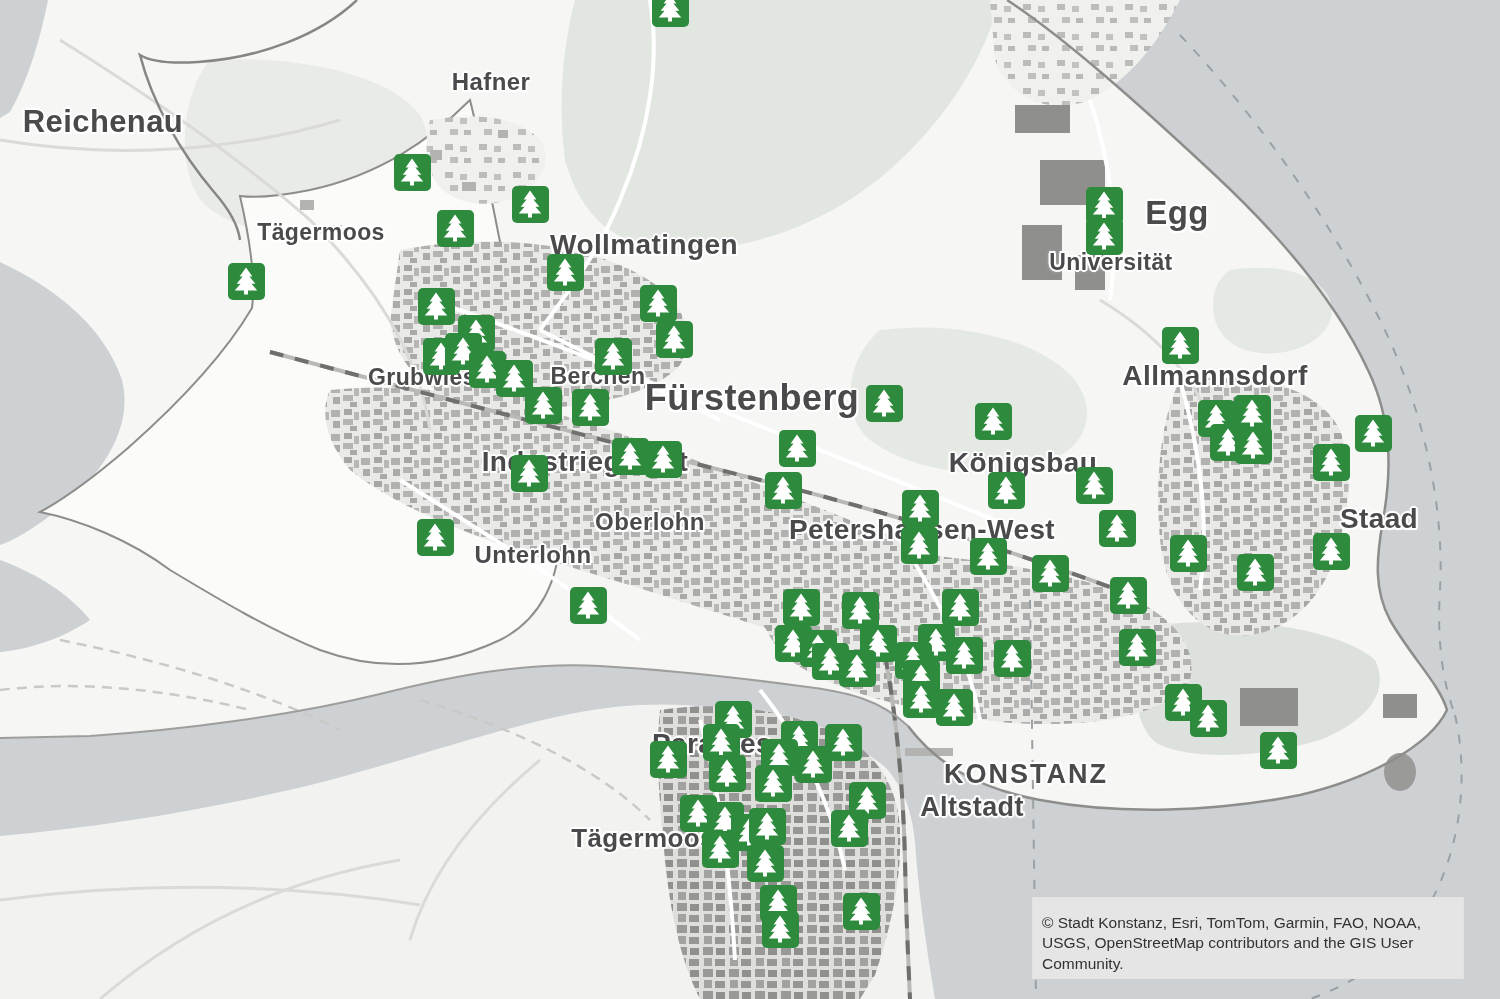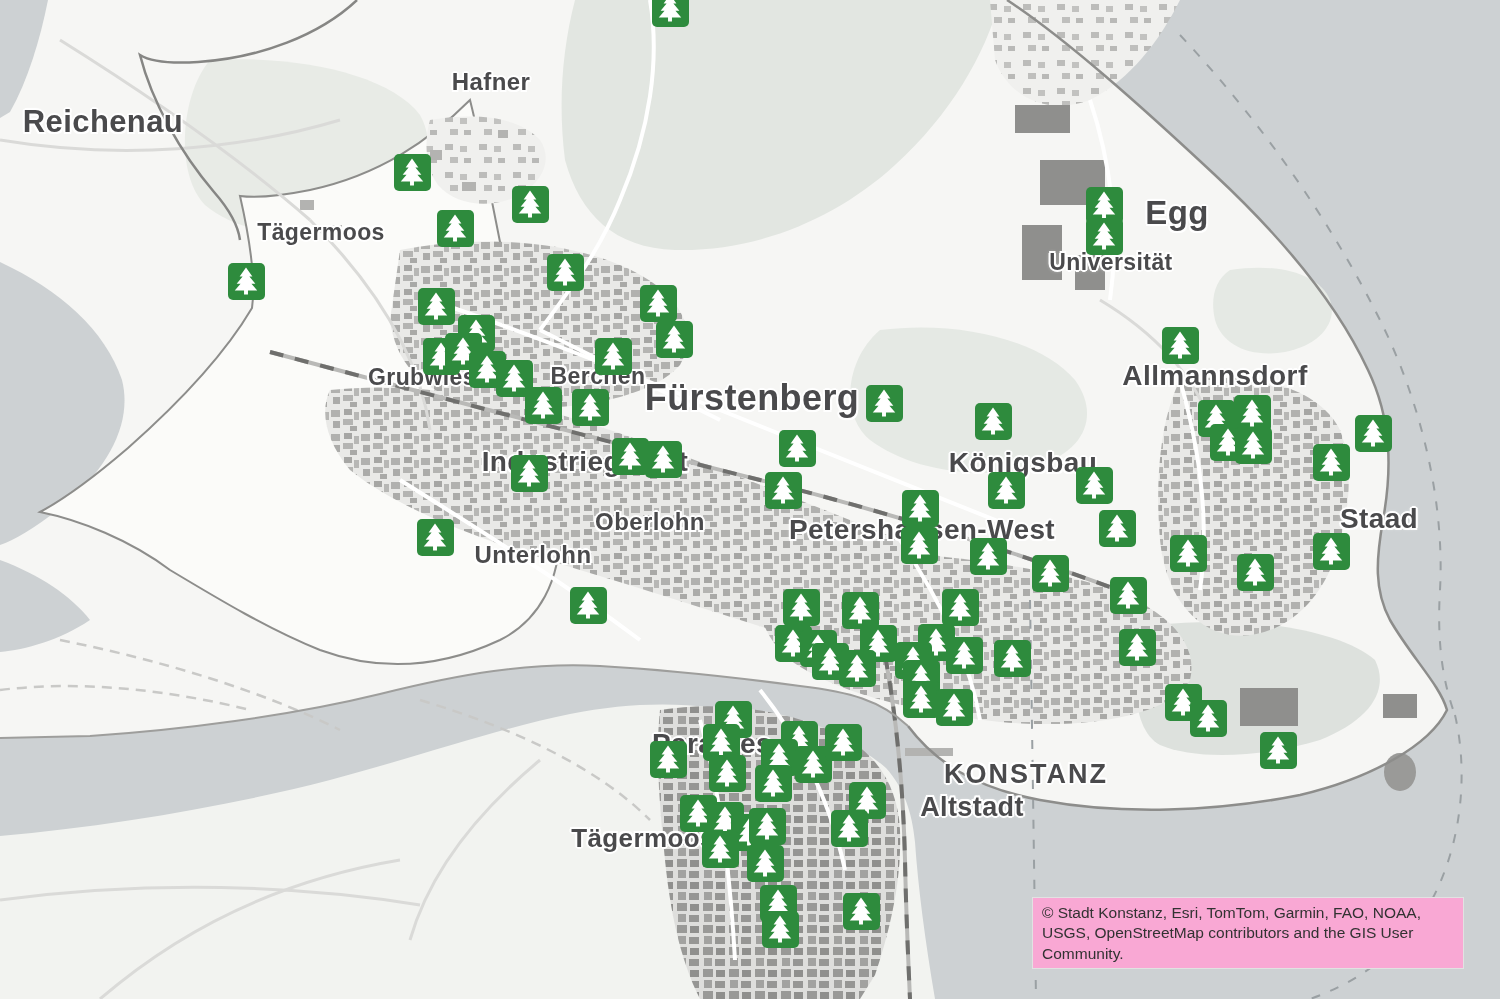--- a/index.html
+++ b/index.html
@@ -18,21 +18,21 @@
   }
   .map-label.caps{letter-spacing:2px;}
   #markers-layer{position:absolute;left:0;top:0;width:100%;height:100%;z-index:10;}
   .tree-marker{
     position:absolute;width:37px;height:37px;border-radius:5px;
     display:flex;align-items:center;justify-content:center;cursor:pointer;
   }
   .tree-marker svg{width:30px;height:30px;display:block;}
   #attribution{
     position:absolute;left:1032px;top:897px;width:412px;z-index:20;
-    background:#f9a8d4;border:1px solid #e2e2e2;padding:5px 9px 4px 9px;
+    background:#e5e5e5;border:1px solid #e2e2e2;padding:15px 9px 4px 9px;
     font-size:15.5px;line-height:1.32;color:#323232;
   }
 </style>
 </head>
 <body>
 
 <div id="stage">
 
   <svg id="basemap" width="1500" height="999" viewBox="0 0 1500 999">
     <defs>
@@ -181,20 +181,21 @@
       <path d="M1180,35 C1260,120 1330,220 1380,320 C1420,400 1445,500 1440,590 C1437,640 1442,680 1455,715"></path>
       <path d="M1455,715 C1470,780 1460,860 1420,920 C1390,960 1350,985 1310,999"></path>
       <path d="M1030,600 C1032,720 1034,860 1036,999"></path>
     </g>
   </svg>
 
   <div id="labels-layer">
       <span class="map-label" style="left: 103px; top: 122px; font-size: 31px;">Reichenau</span>
       <span class="map-label" style="left: 491px; top: 75px; font-size: 24px; margin-top: 7px;">Hafner</span>
       <span class="map-label" style="left: 321px; top: 232px; font-size: 23px;">Tägermoos</span>
+      <span class="map-label" style="left: 644px; top: 245px; font-size: 28px;">Wollmatingen</span>
       <span class="map-label" style="left: 1177px; top: 213px; font-size: 33px;">Egg</span>
       <span class="map-label" style="left: 1111px; top: 262px; font-size: 23px;">Universität</span>
       <span class="map-label" style="left: 1215px; top: 376px; font-size: 28px;">Allmannsdorf</span>
       <span class="map-label" style="left: 422px; top: 377px; font-size: 23px;">Grubwies</span>
       <span class="map-label" style="left: 598px; top: 376px; font-size: 23px;">Berchen</span>
       <span class="map-label" style="left: 752px; top: 398px; font-size: 36px;">Fürstenberg</span>
       <span class="map-label" style="left: 585px; top: 462px; font-size: 28px;">Industriegebiet</span>
       <span class="map-label" style="left: 650px; top: 522px; font-size: 24px;">Oberlohn</span>
       <span class="map-label" style="left: 533px; top: 555px; font-size: 24px; text-align: right;">Unterlohn</span>
       <span class="map-label" style="left: 922px; top: 530px; font-size: 28px;">Petershausen-West</span>

